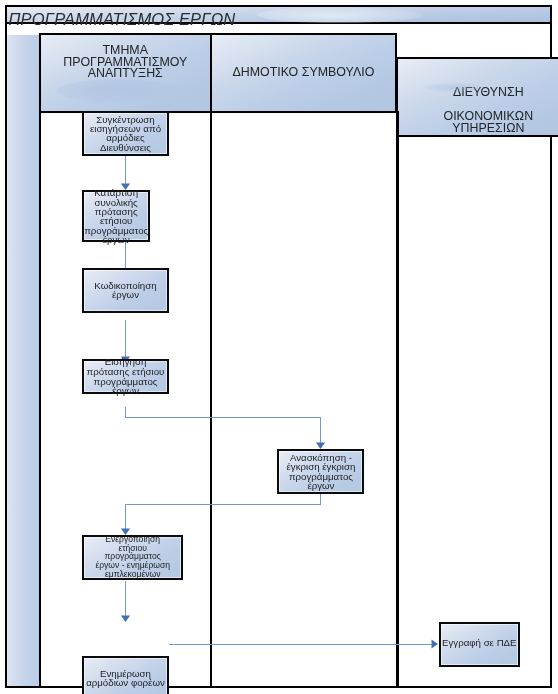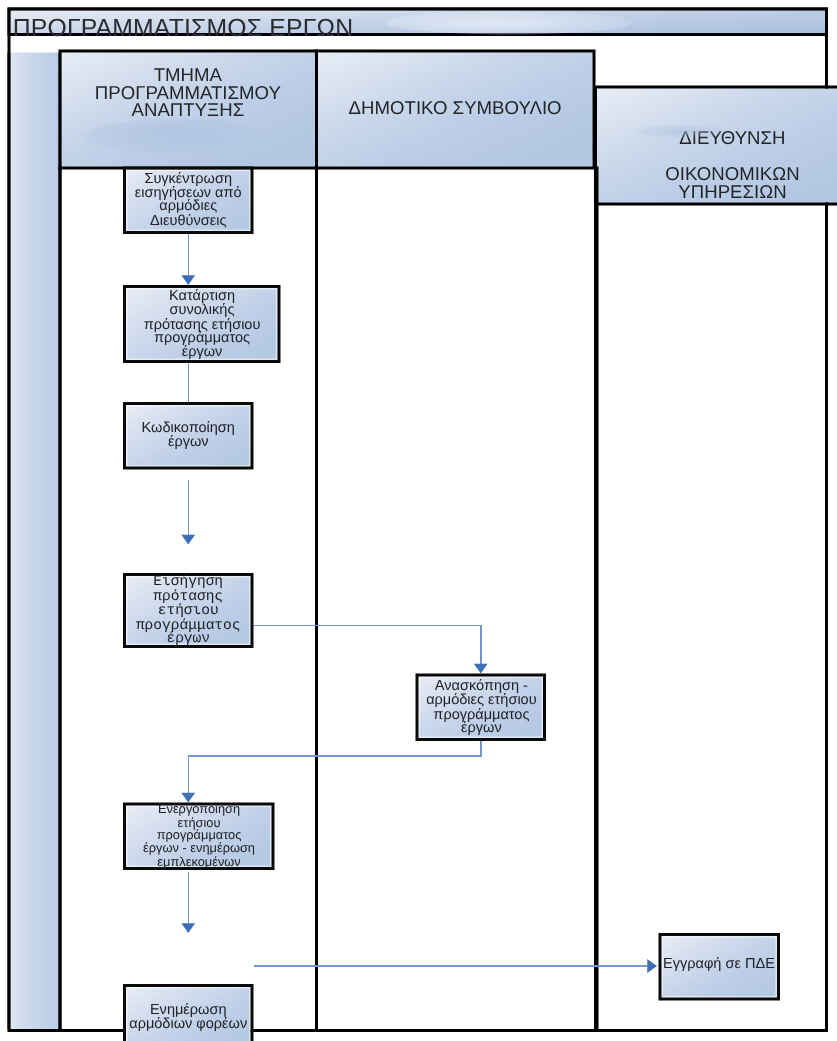--- a/index.html
+++ b/index.html
@@ -6,21 +6,21 @@
   html,body{margin:0;padding:0;}
   body{width:558px;height:694px;background:#ffffff;-webkit-font-smoothing:antialiased;
        font-family:"Liberation Sans",sans-serif;overflow:hidden;}
   #root{position:relative;width:558px;height:694px;}
 
   .frame{position:absolute;left:5px;top:5.2px;width:546.8px;height:682.8px;
          box-sizing:border-box;border:2px solid #000;}
 
   .titlebar{position:absolute;left:5px;top:5.2px;width:546.8px;height:19px;
             box-sizing:border-box;border:2px solid #000;
-            background:linear-gradient(177.4deg,#e8ecf5 0%,#dfe5f0 12%,#c9d6e9 40%,#b9cbe4 68%,#abc0de 100%);}
+            background:linear-gradient(177.4deg,#e8ecf5 0%,#dfe5f0 12%,#c9d6e9 40%,#b9cbe4 68%,#abc0de 100%);font-style:italic;}
   .titlebar span{position:absolute;left:1.5px;top:3.2px;font-size:16.5px;color:#292b2e;
                  letter-spacing:.12px;}
   .s3{left:250px;top:0px;width:165px;height:16px;
       background:radial-gradient(ellipse at 45% 55%,rgba(236,241,250,.75) 0%,rgba(236,241,250,.3) 58%,rgba(236,241,250,0) 84%);}
 
   .hdr{position:absolute;box-sizing:border-box;border:2px solid #000;
        background:linear-gradient(156deg,#e9eef7 0%,#dfe6f2 11%,#c9d7ea 37%,#bbcde7 60%,#b5c8e3 80%,#b3c6e1 100%);
        display:flex;align-items:center;justify-content:center;text-align:center;
        font-size:12.4px;line-height:11.2px;color:#222426;letter-spacing:.02px;}
 
@@ -44,23 +44,23 @@
   .lane1{position:absolute;left:5px;top:35.3px;width:36px;height:650.7px;
          box-sizing:border-box;border:2px solid #000;border-top:none;border-bottom:none;
          background:linear-gradient(90deg,#e0e8f6 0%,#d3ddee 18%,#c8d6ea 48%,#bdd0e8 82%,#bacde6 100%);}
 
   .hdr2{left:39px;top:33.3px;width:172.5px;height:79.5px;align-items:flex-start;padding-top:10px;}
   .hdr3{left:209.5px;top:33.3px;width:187.8px;height:79.5px;}
   .hdr4{left:396.3px;top:33.3px;width:184px;height:79.5px;line-height:11.9px;
         align-items:flex-start;padding-top:28px;margin-top:24px;}
 
   .n1{left:82.2px;top:110.8px;width:86.6px;height:45.2px;line-height:9.4px;}
-  .n2{left:82.2px;top:190.2px;width:105px;height:52.1px;line-height:9.3px;}
+  .n2{left:82.2px;top:190.2px;width:68px;height:52.1px;line-height:9.3px;}
   .n3{left:82.2px;top:268px;width:86.6px;height:44.5px;line-height:9.4px;}
-  .n4{left:82.2px;top:382px;width:86.6px;height:50px;line-height:9.6px;font-family:Liberation Mono, monospace;}
+  .n4{left:82.2px;top:359px;width:86.6px;height:35px;line-height:9.6px;}
   .n5{left:277.4px;top:449.3px;width:87.1px;height:44.7px;line-height:9.5px;}
   .n6{left:82.2px;top:535.3px;width:101px;height:44.8px;line-height:8.75px;font-size:8.55px;}
   .n7{left:82.2px;top:656px;width:86.6px;height:44.5px;line-height:9.7px;}
   .n8{left:438.8px;top:622px;width:81px;height:44.5px;line-height:9.4px;}
 </style>
 </head>
 <body>
 
 <div id="root">
 
@@ -128,21 +128,21 @@
 έργων</span>
   </div>
   <div class="node n4">
     <span class="multiline">Εισήγηση
 πρότασης ετήσιου
 προγράμματος
 έργων</span>
   </div>
   <div class="node n5">
     <span class="multiline">Ανασκόπηση -
-αρμόδιες ετήσιου
+έγκριση έγκριση
 προγράμματος
 έργων</span>
   </div>
   <div class="node n6">
     <span class="multiline">Ενεργοποίηση
 ετήσιου
 προγράμματος
 έργων - ενημέρωση
 εμπλεκομένων</span>
   </div>

